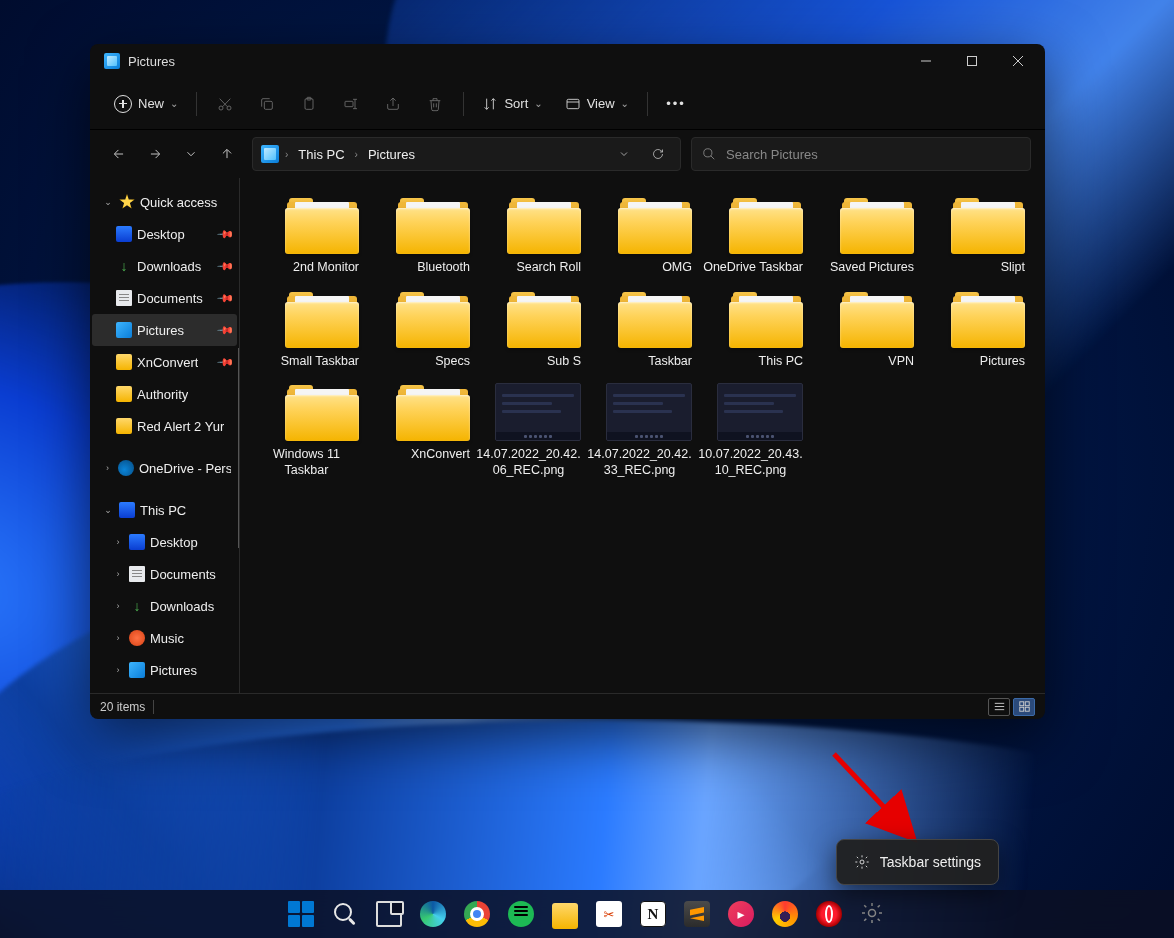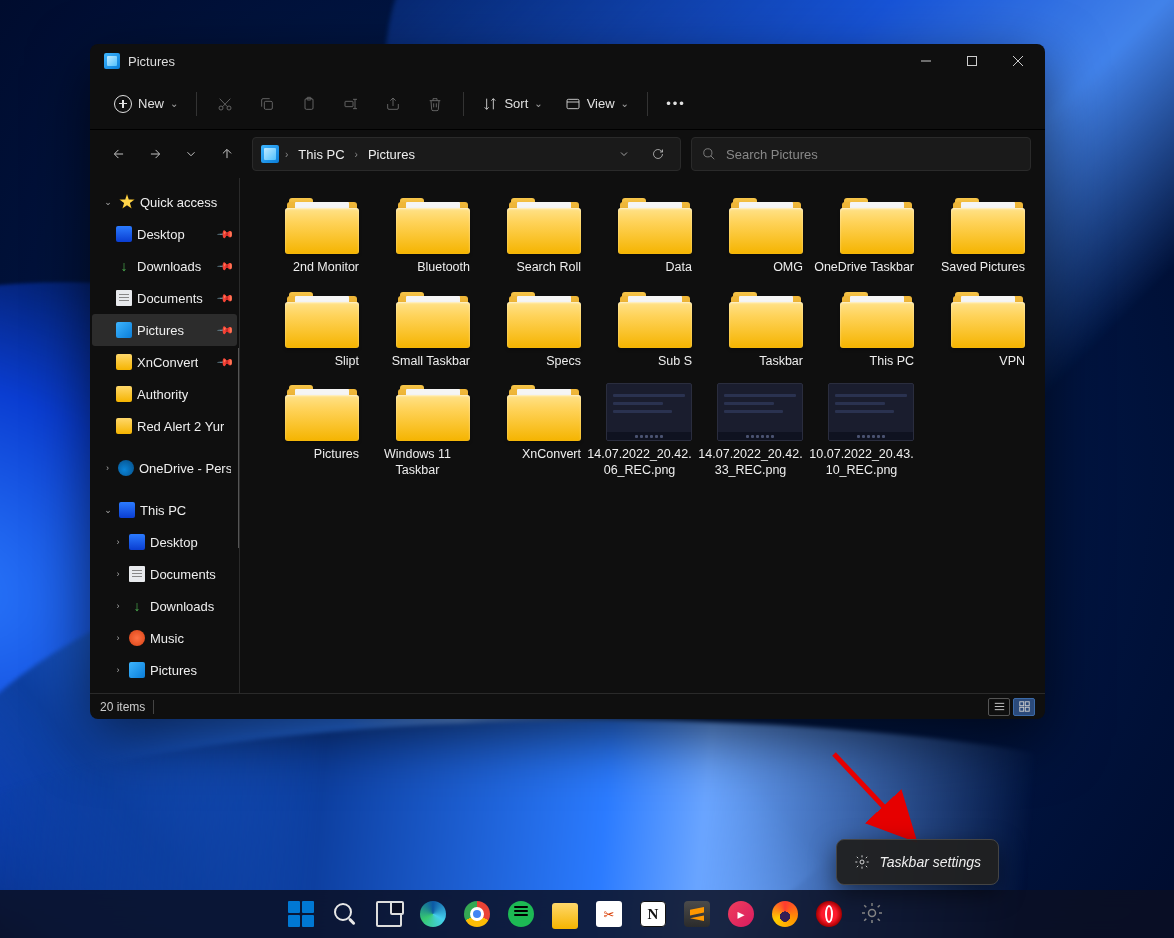--- a/index.html
+++ b/index.html
@@ -102,21 +102,21 @@
 
 .status { height:26px; border-top:1px solid #2a2a2a; display:flex; align-items:center; padding:0 10px; font-size:12px; color:#ccc;}
 .status .spacer{flex:1;}
 .status .vbtn{width:22px;height:18px;border:1px solid #555;border-radius:2px;margin-left:3px;display:flex;align-items:center;justify-content:center;}
 .status .vbtn.active{background:#2b4a7a;border-color:#3b6aa8;}
 .status .vbtn svg{width:11px;height:11px;stroke:#ccc;fill:none;stroke-width:1.2;}
 .status .sdiv{width:1px;height:14px;background:#444;margin:0 8px;}
 
 
 .ctx { position:absolute; right:175px; bottom:53px; background:rgba(32,32,32,.96); border:1px solid #444; border-radius:8px; padding:5px; z-index:20; box-shadow:0 8px 24px rgba(0,0,0,.5);}
-.ctx .row{ height:34px; display:flex; align-items:center; gap:10px; padding:0 12px; border-radius:4px; color:#eee; font-size:14px;font-style:italic;}
+.ctx .row{ height:34px; display:flex; align-items:center; gap:10px; padding:0 12px; border-radius:4px; color:#eee; font-size:14px;}
 .ctx svg{width:16px;height:16px;stroke:#eee;fill:none;stroke-width:1.3;}
 
 
 .arrow { position:absolute; right:235px; bottom:70px; z-index:15;}
 .arrow svg{overflow:visible;}
 
 
 .taskbar{ position:absolute; left:0; right:0; bottom:0; height:48px; background:rgba(10,15,35,.85); backdrop-filter:blur(10px); display:flex; justify-content:center; align-items:center; gap:2px; z-index:10;}
 .task{ width:42px;height:42px;display:flex;align-items:center;justify-content:center;border-radius:4px;}
 .task .ic{width:26px;height:26px;position:relative;}
@@ -406,29 +406,20 @@
             </div>
             <div class="name">Search Roll</div>
           </div>
           <div class="item">
             <div class="folder">
               <div class="tab"></div>
               <div class="back"></div>
               <div class="paper"></div>
               <div class="front"></div>
             </div>
-            <div class="name">Data</div>
-          </div>
-          <div class="item">
-            <div class="folder">
-              <div class="tab"></div>
-              <div class="back"></div>
-              <div class="paper"></div>
-              <div class="front"></div>
-            </div>
             <div class="name">OMG</div>
           </div>
           <div class="item">
             <div class="folder">
               <div class="tab"></div>
               <div class="back"></div>
               <div class="paper"></div>
               <div class="front"></div>
             </div>
             <div class="name">OneDrive Taskbar</div>

